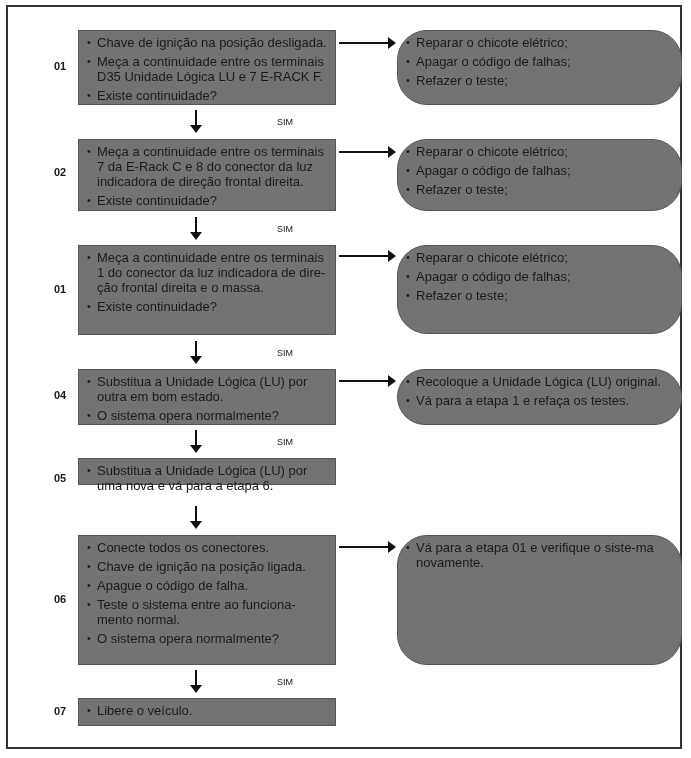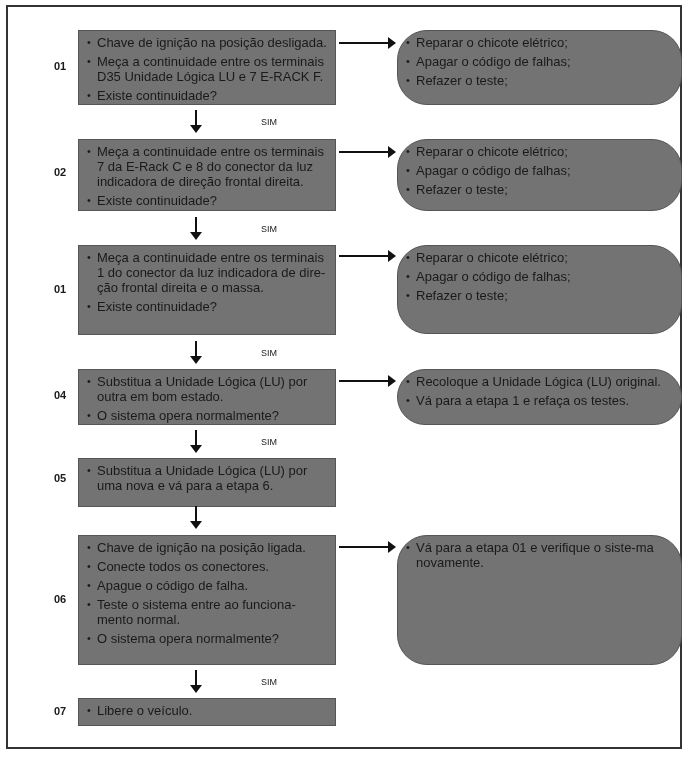--- a/index.html
+++ b/index.html
@@ -16,21 +16,21 @@
   .right { left: 397px; width: 285px; border-radius: 30px; }
   .step { position: absolute; left: 38px; font-weight: bold; font-size: 11px; margin-left: 16px; }
   .harrow { position: absolute; left: 339px; width: 55px; height: 2px; background: #111; }
   .harrow::after { content: ""; position: absolute; right: -2px; top: -5px;
                    border-left: 8px solid #111; border-top: 6px solid transparent; border-bottom: 6px solid transparent; }
   .vlabel { position: absolute; font-size: 9px; margin-left: 48px; }
   .nao { left: 355px; }
   .varrow { position: absolute; left: 195px; width: 2px; background: #111; }
   .varrow::after { content: ""; position: absolute; bottom: -3px; left: -5px;
                    border-top: 8px solid #111; border-left: 6px solid transparent; border-right: 6px solid transparent; }
-  .sim { left: 213px; }
+  .sim { left: 229px; }
 </style>
 </head>
 <body>
 
 <div class="frame"></div>
 
 <div class="step" style="top:60px">01</div>
 <div class="box left" style="top:30px;height:75px">
   <ul>
     <li>Chave de ignição na posição desligada.</li>
@@ -100,32 +100,32 @@
 <div class="box right" style="top:369px;height:56px">
   <ul>
     <li>Recoloque a Unidade Lógica (LU) original.</li>
     <li>Vá para a etapa 1 e refaça os testes.</li>
   </ul>
 </div>
 <div class="varrow" style="top:430px;height:20px"></div>
 <div class="vlabel sim" style="top:437px">SIM</div>
 
 <div class="step" style="top:472px">05</div>
-<div class="box left" style="top:458px;height:49px">
+<div class="box left" style="top:458px;height:27px">
   <ul>
     <li>Substitua a Unidade Lógica (LU) por uma nova e vá para a etapa 6.</li>
   </ul>
 </div>
 <div class="varrow" style="top:506px;height:20px"></div>
 
 <div class="step" style="top:593px">06</div>
 <div class="box left" style="top:535px;height:130px">
   <ul>
+    <li>Conecte todos os conectores.</li>
     <li>Chave de ignição na posição ligada.</li>
-    <li>Conecte todos os conectores.</li>
     <li>Apague o código de falha.</li>
     <li>Teste o sistema entre ao funciona-mento normal.</li>
     <li>O sistema opera normalmente?</li>
   </ul>
 </div>
 <div class="harrow" style="top:546px"></div>
 <div class="vlabel nao" style="top:554px">NÃO</div>
 <div class="box right" style="top:535px;height:130px">
   <ul>
     <li>Vá para a etapa 01 e verifique o siste-ma novamente.</li>

